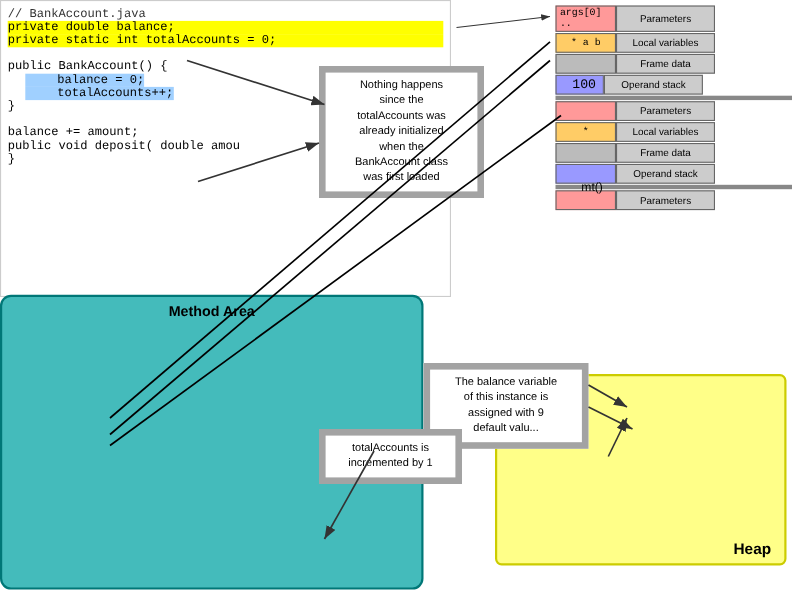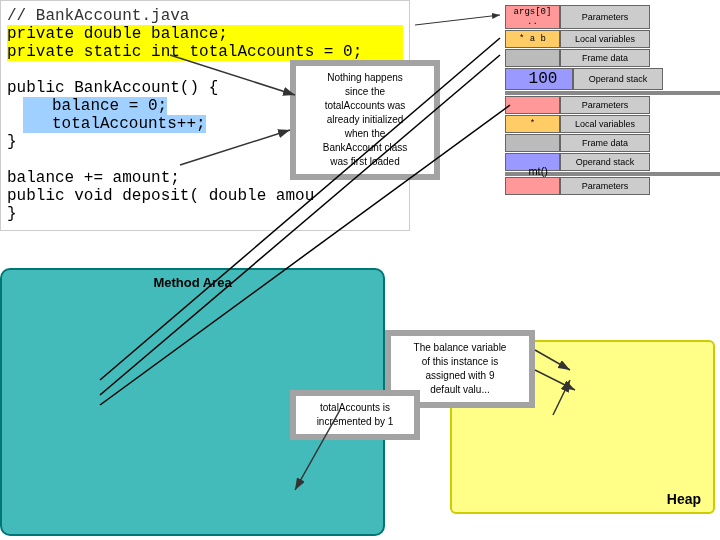--- a/index.html
+++ b/index.html
@@ -11,25 +11,25 @@
       background: #fff;
       overflow: hidden;
       position: relative;
     }
 
     
     .code-area {
       position: absolute;
       top: 0; left: 0;
       width: 410px;
-      height: 231px;
+      height: 270px;
       background: #fff;
       border: 1px solid #ccc;
       padding: 6px;
-      font-size: 16px;
+      font-size: 11px;
     }
     .code-comment { color: #333; }
     .code-highlight-yellow { background: #ffff00; display: inline-block; width: 100%; }
     .code-normal { color: #000; }
     .code-highlight-blue { background: #a0d0ff; display: inline-block; padding-left: 29px; }
 
     
     .jvm-stack {
       position: absolute;
       top: 0; right: 0;
@@ -106,37 +106,37 @@
   <div class="code-normal">public void deposit( double amou</div>
   <div class="code-normal">}</div>
 </div>
 
 <div class="jvm-stack">
 
   <div class="label-main" style="top:10px; right:170px;">main()</div>
 
   <div style="position:absolute; top:5px; right:0; width:215px;">
 
-    <div class="stack-frame" style="margin-bottom:1px;text-align:center;">
+    <div class="stack-frame" style="margin-bottom:1px;">
       <div class="stack-cell stack-param" style="width:55px; background:#ff9999; font-size:9px;">args[0] ..</div>
       <div class="stack-cell stack-label-col" style="background:#ccc; font-size:9px; font-family:Arial;">Parameters</div>
     </div>
 
     <div class="stack-frame" style="margin-bottom:1px;">
       <div class="stack-cell" style="width:55px; background:#ffcc66; font-size:9px;">* a  b</div>
       <div class="stack-cell stack-label-col" style="background:#ccc; font-size:9px; font-family:Arial;">Local variables</div>
     </div>
 
     <div class="stack-frame" style="margin-bottom:1px;">
       <div class="stack-cell" style="width:55px; background:#bbbbbb;">&nbsp;</div>
       <div class="stack-cell stack-label-col" style="background:#ccc; font-size:9px; font-family:Arial;">Frame data</div>
     </div>
 
     <div class="stack-frame" style="margin-bottom:1px;">
-      <div class="stack-cell" style="width:68px; background:#9999ff; font-size:16px;padding-left:11px;">100</div>
+      <div class="stack-cell" style="width:44px; background:#9999ff; font-size:12px;padding-left:11px;">100</div>
       <div class="stack-cell stack-label-col" style="background:#ccc; font-size:9px; font-family:Arial;">Operand stack</div>
     </div>
 
     <div style="height:4px; background:#888; margin:1px 0;"></div>
 
     <div class="stack-frame" style="margin-bottom:1px;">
       <div class="stack-cell" style="width:55px; background:#ff9999;">&nbsp;</div>
       <div class="stack-cell stack-label-col" style="background:#ccc; font-size:9px; font-family:Arial;">Parameters</div>
     </div>
 

